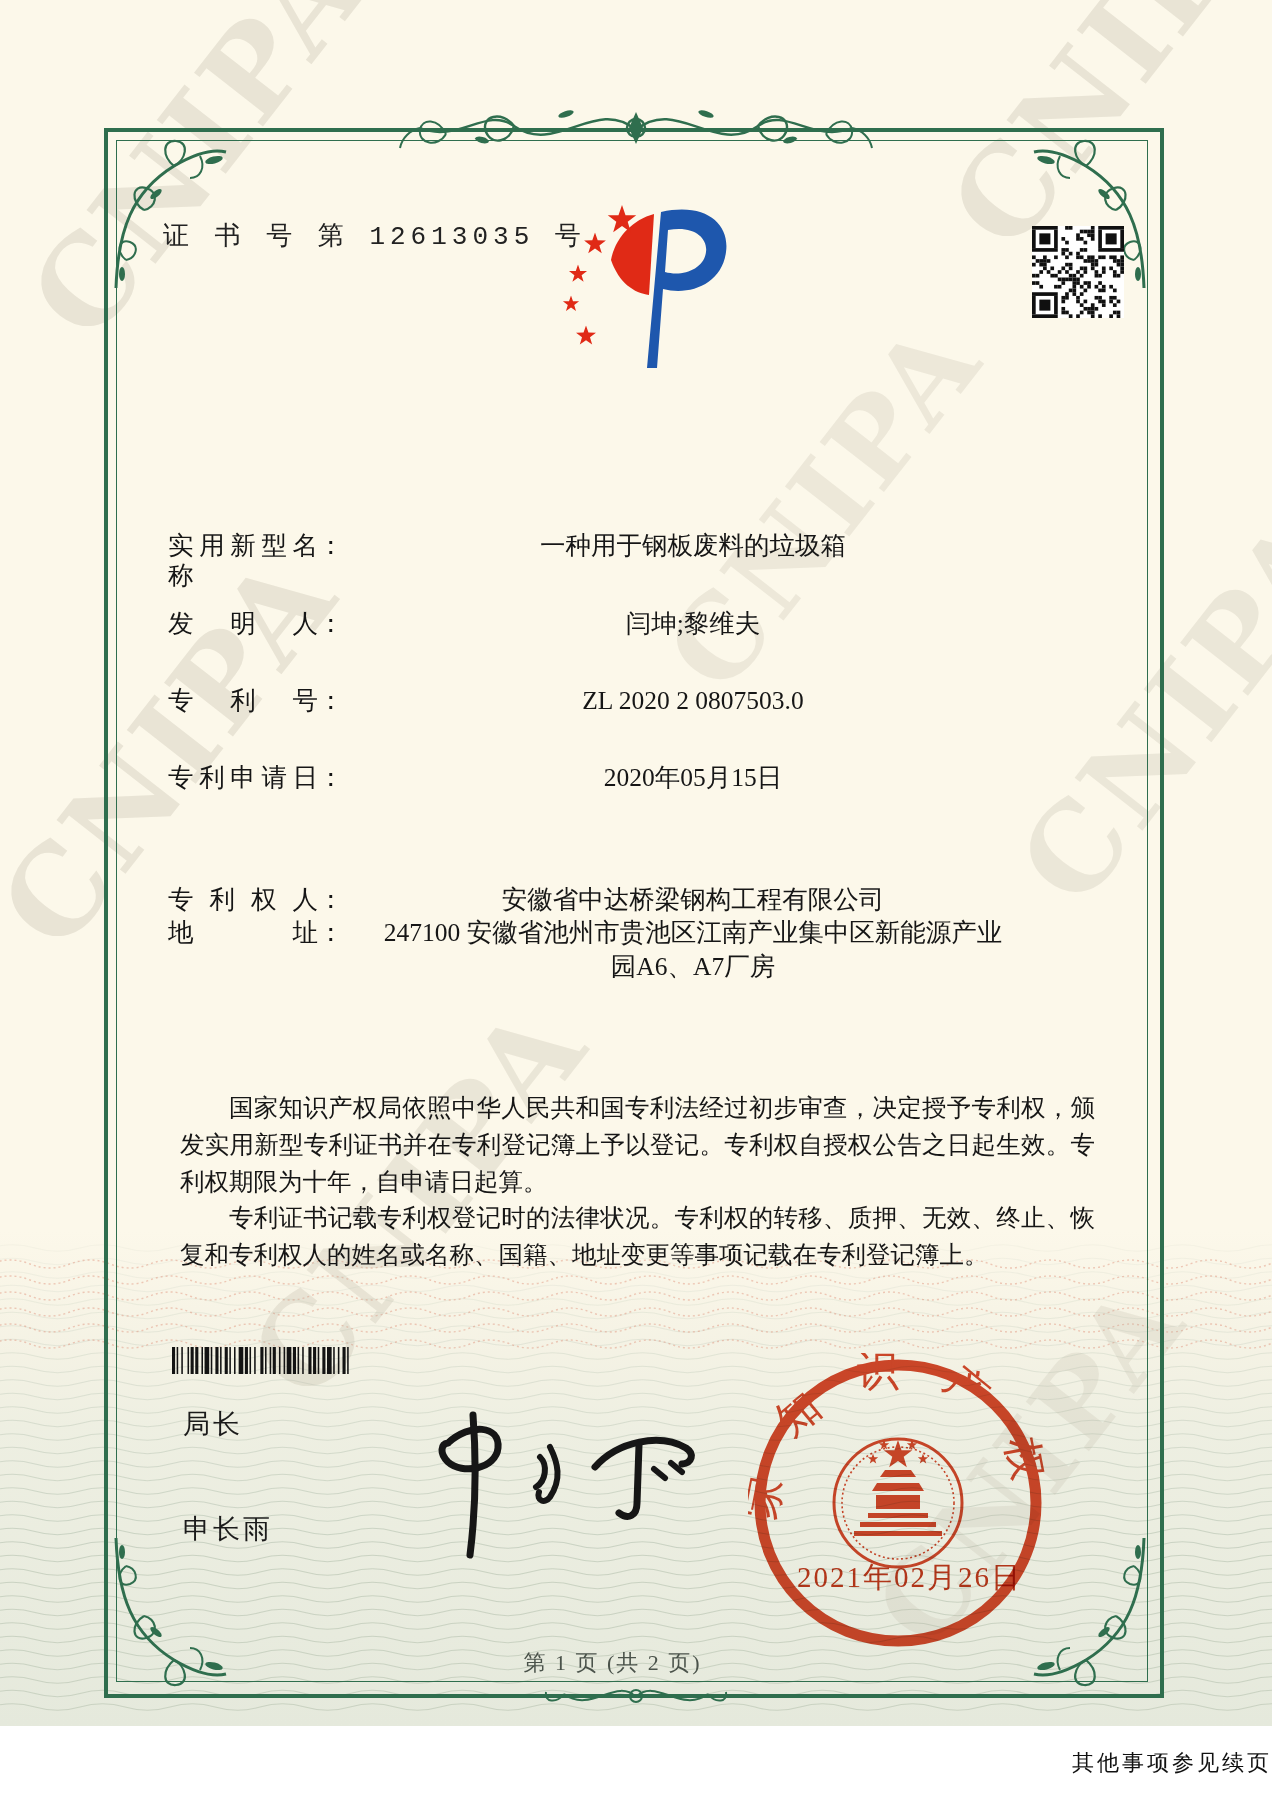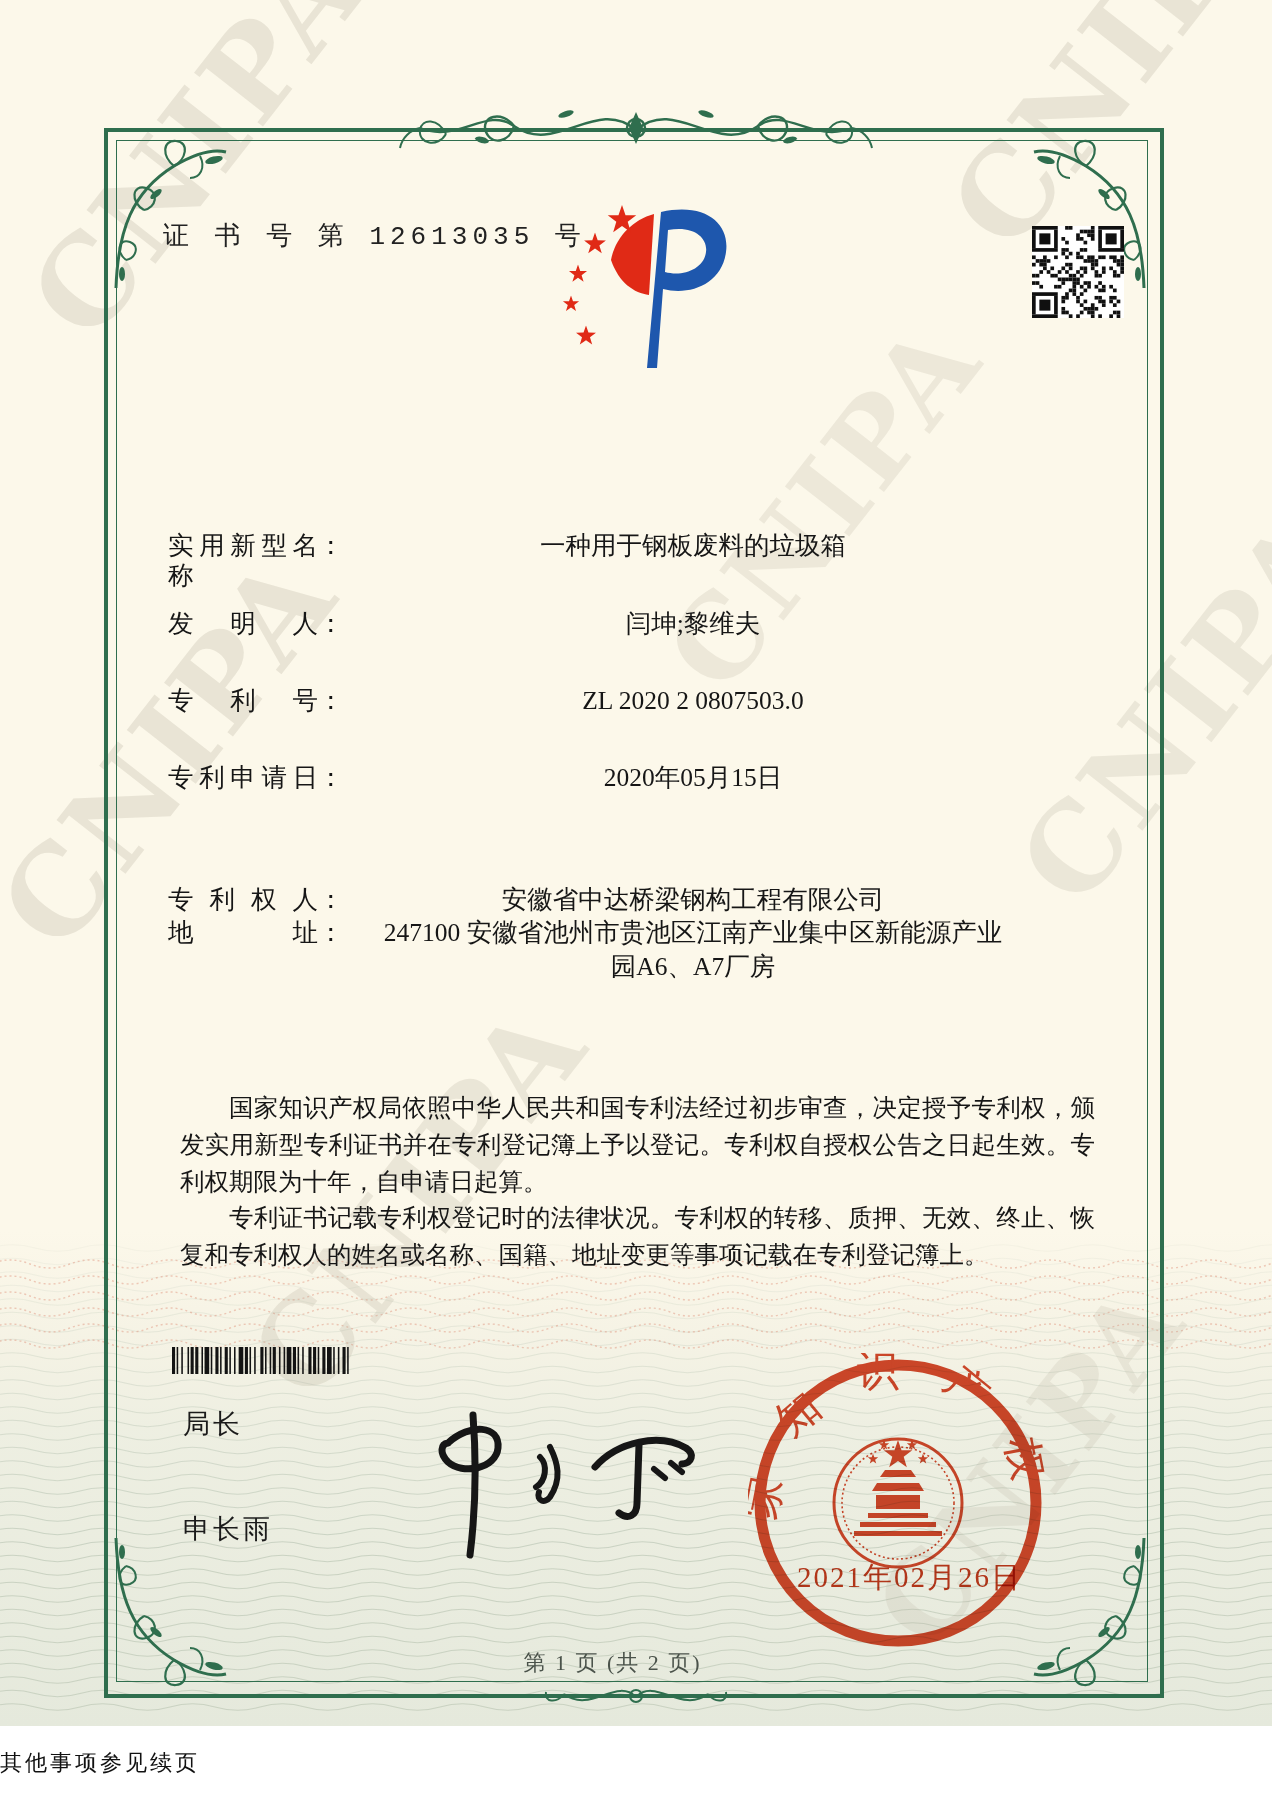--- a/index.html
+++ b/index.html
@@ -29,21 +29,21 @@
   
   .para{position:absolute;left:180px;width:915px;font-size:24.5px;line-height:37px;
         text-align:justify;text-indent:2em;color:#161616;margin-top:41px;}
   
   .director{position:absolute;left:183px;font-size:27px;letter-spacing:3px;
             font-family:"Liberation Sans","DejaVu Sans",sans-serif;color:#1b1b1b;}
   .seal-date{position:absolute;left:797px;top:1558px;font-size:29px;letter-spacing:2px;
              color:#c23a1d;mix-blend-mode:multiply;}
   .page-info{position:absolute;left:0;top:1648px;width:1225px;text-align:center;
              font-size:22px;color:#4a524a;letter-spacing:2px;}
-  .cont-note{position:absolute;left:0;top:1748px;width:1272px;text-align:left;
+  .cont-note{position:absolute;left:0;top:1748px;width:1272px;text-align:right;
              font-size:22px;letter-spacing:3px;color:#111;}
   svg{display:block;}
   .seal-svg{mix-blend-mode:multiply;opacity:.93;}
 </style>
 </head>
 <body>
 
 <div class="page">
 
   <div class="paper"></div>

